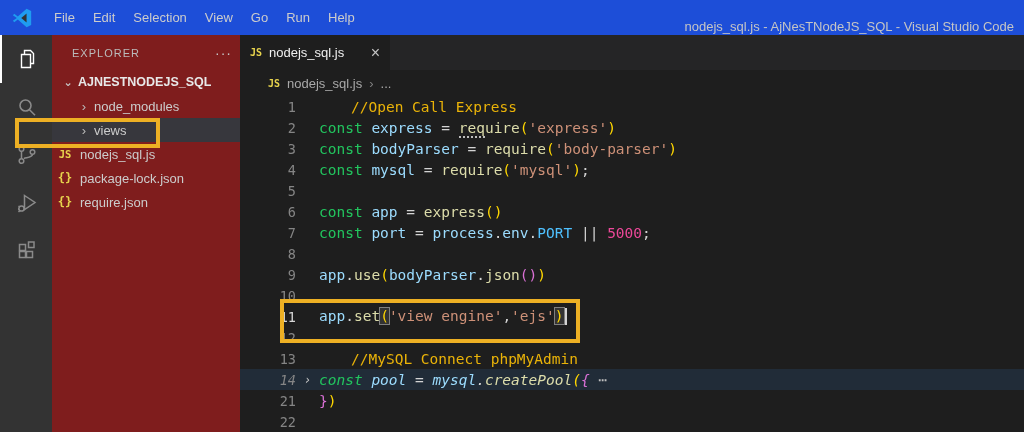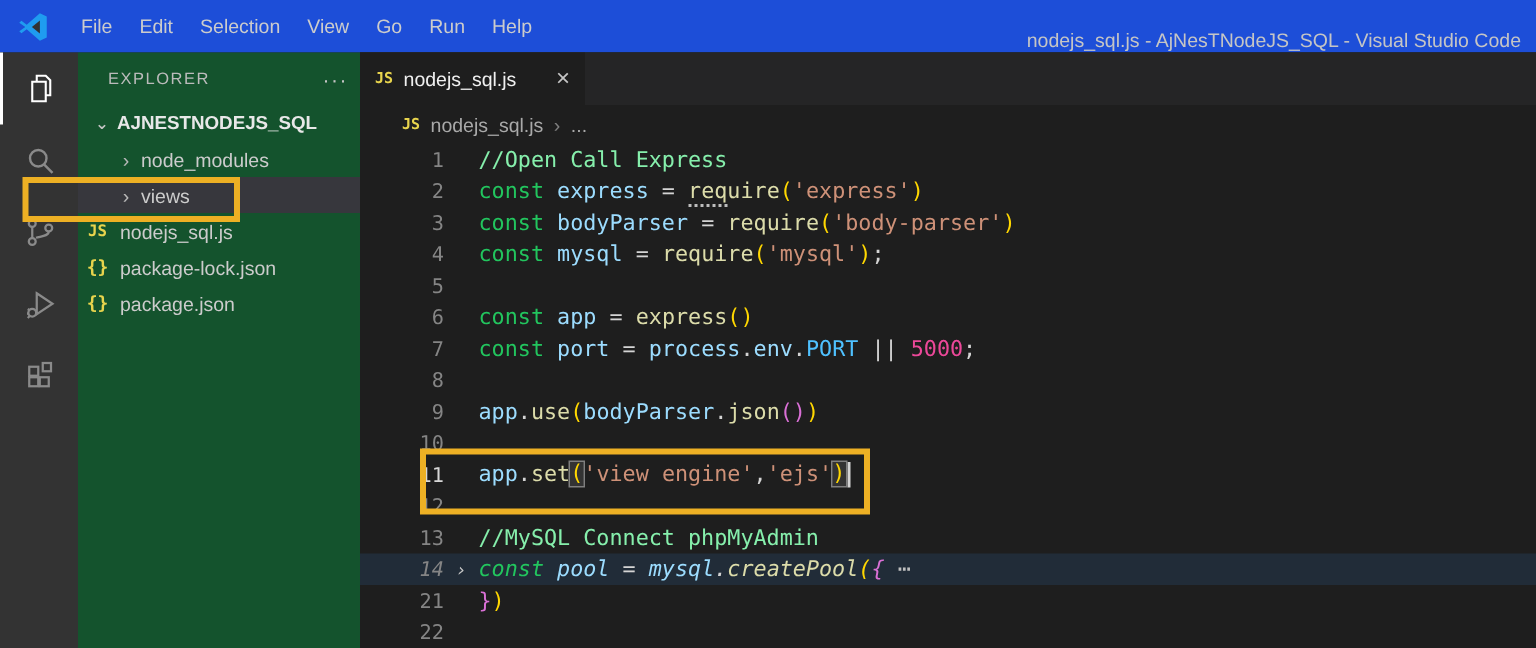--- a/index.html
+++ b/index.html
@@ -20,21 +20,21 @@
   .menu-item { padding:0 9px; line-height:35px; cursor:default; }
   .titlebar-title { margin-left:auto; padding-right:10px; color:#c5c5c5;margin-top:18px; }
   
   .main { position:absolute; top:35px; left:0; width:1024px; height:397px; display:flex; }
   
   .activitybar { width:52px; background:#333333; flex:none; display:flex; flex-direction:column; }
   .ab-item { height:48px; display:flex; align-items:center; justify-content:center; color:#8a8a8a; border-left:2px solid transparent; }
   .ab-item.active { color:#ffffff; border-left:2px solid #ffffff; }
   .ab-item svg { width:24px; height:24px; }
   
-  .sidebar { width:188px; background:#14532d; flex:none; color:#cccccc; font-size:13px; overflow:hidden; }
+  .sidebar { width:188px; background:#7f1d1d; flex:none; color:#cccccc; font-size:13px; overflow:hidden; }
   .sb-header { height:35px; display:flex; align-items:center; padding:0 8px 0 20px; }
   .sb-title { font-size:11px; letter-spacing:1px; color:#bbbbbb; }
   .sb-more { margin-left:auto; color:#c5c5c5; font-size:14px; letter-spacing:1px; cursor:pointer; }
   .tree-row { height:24px; display:flex; align-items:center; cursor:pointer; white-space:nowrap; }
   .tree-row.selected { background:#37373d; }
   .tree-root { font-weight:bold; color:#e8e8e8; padding-left:8px; font-size:12.5px; }
   .tree-child { padding-left:24px; }
   .chev { width:16px; color:#b9b9b9; font-size:13px; text-align:center; flex:none; font-weight:normal; }
   .root-chev { width:16px; color:#c5c5c5; font-size:11px; text-align:center; flex:none; }
   .file-glyph { width:26px; text-align:center; font-weight:bold; font-size:10.5px; color:#e8d44d; flex:none; font-family:"DejaVu Sans Mono",monospace; }
@@ -51,21 +51,21 @@
   .bc-sep { margin:0 7px; color:#808080; }
   
   .code { flex:1; font-family:"DejaVu Sans Mono","Liberation Mono",monospace; font-size:14.5px; overflow:hidden; }
   .code-row { height:21px; display:flex; align-items:center; white-space:pre; }
   .code-row.hl { background:#212c38;font-style:italic; }
   .lnum { width:56px; text-align:right; color:#858585; font-size:13.5px; flex:none; }
   .lnum.active { color:#d7d7d7; }
   .fold-col { width:23px; text-align:center; color:#c5c5c5; font-size:12px; flex:none; cursor:pointer; }
   .code-text { flex:none; }
   .tk-kw { color:#22c55e; } .tk-vr { color:#9cdcfe; } .tk-fn { color:#dcdcaa; }
-  .tk-st { color:#ce9178; } .tk-nm { color:#ec4899;text-align:right; } .tk-cm { color:#86efac; }
+  .tk-st { color:#ce9178; } .tk-nm { color:#ec4899;text-align:right; } .tk-cm { color:#eab308;margin-left:32px; }
   .tk-pl { color:#d4d4d4; } .tk-b1 { color:#ffd700; } .tk-b2 { color:#da70d6; }
   .tk-ct { color:#4fc1ff; } .tk-fd { color:#bfbfbf; }
   .tk-bm { outline:1px solid #7f7f7f; background:rgba(128,128,128,0.22); }
   .tk-hint { border-bottom:2px dotted #bdbdbd; padding-bottom:0px; }
   .cursor { display:inline-block; width:2px; height:17px; background:#d4d4d4; vertical-align:middle; margin-left:1px; }
   
   .annotation-box { position:absolute; border:4px solid #edb024; z-index:50; pointer-events:none; }
   #anno-views { left:15px; top:118px; width:145px; height:30px; }
   #anno-line11 { left:280px; top:299px; width:300px; height:44px; }
 </style>
@@ -150,21 +150,21 @@
       <div class="tree-row">
         <span class="file-glyph">JS</span>
         <span class="tree-label">nodejs_sql.js</span>
       </div>
       <div class="tree-row">
         <span class="file-glyph glyph-braces">{}</span>
         <span class="tree-label">package-lock.json</span>
       </div>
       <div class="tree-row">
         <span class="file-glyph glyph-braces">{}</span>
-        <span class="tree-label">package.json</span>
+        <span class="tree-label">require.json</span>
       </div>
     </div>
 
     <div class="editorarea">
       <div class="tabstrip">
         <div class="tab">
           <span class="tab-js-glyph">JS</span>
           <span>nodejs_sql.js</span>
           <span class="tab-close">×</span>
         </div>

